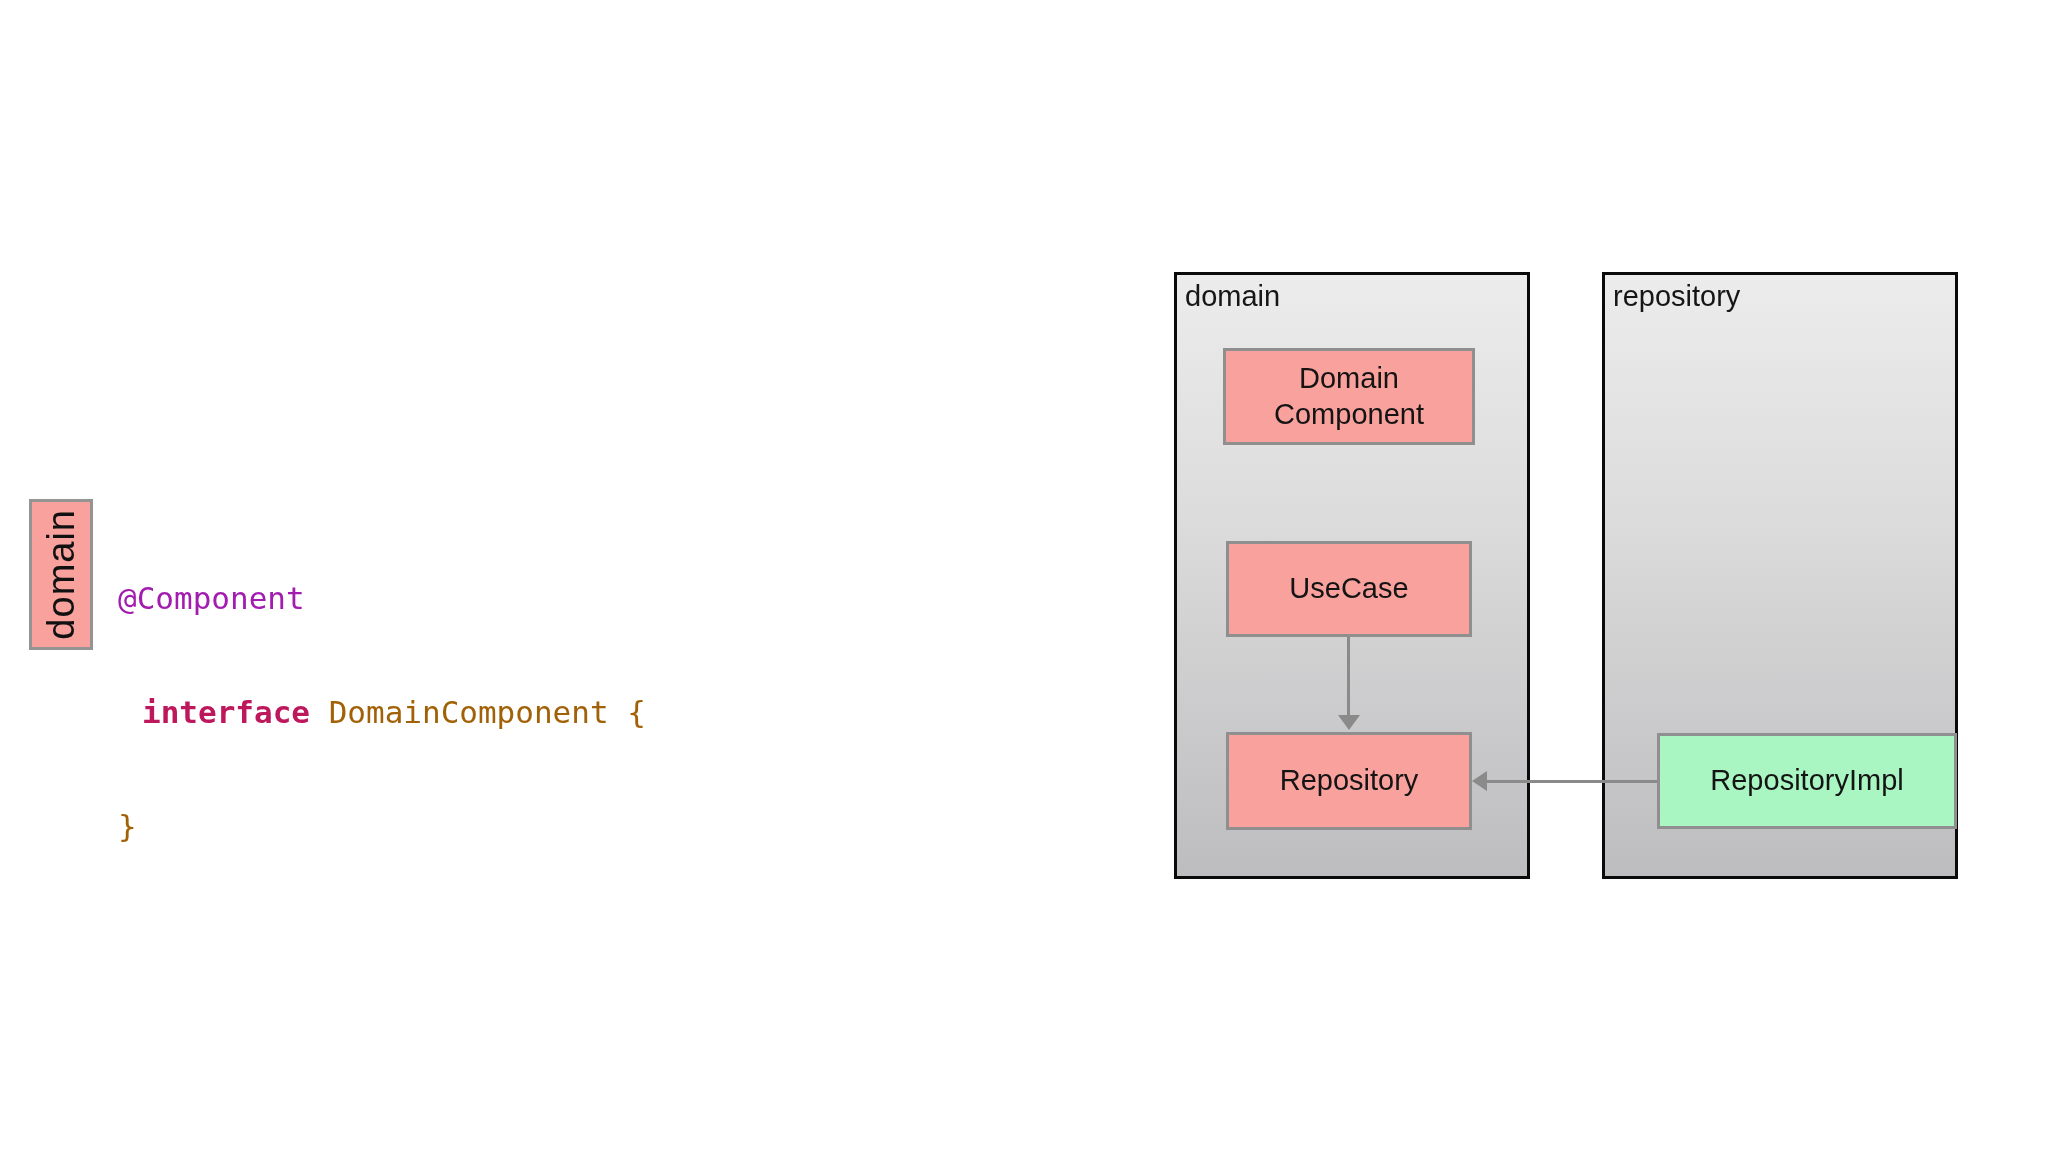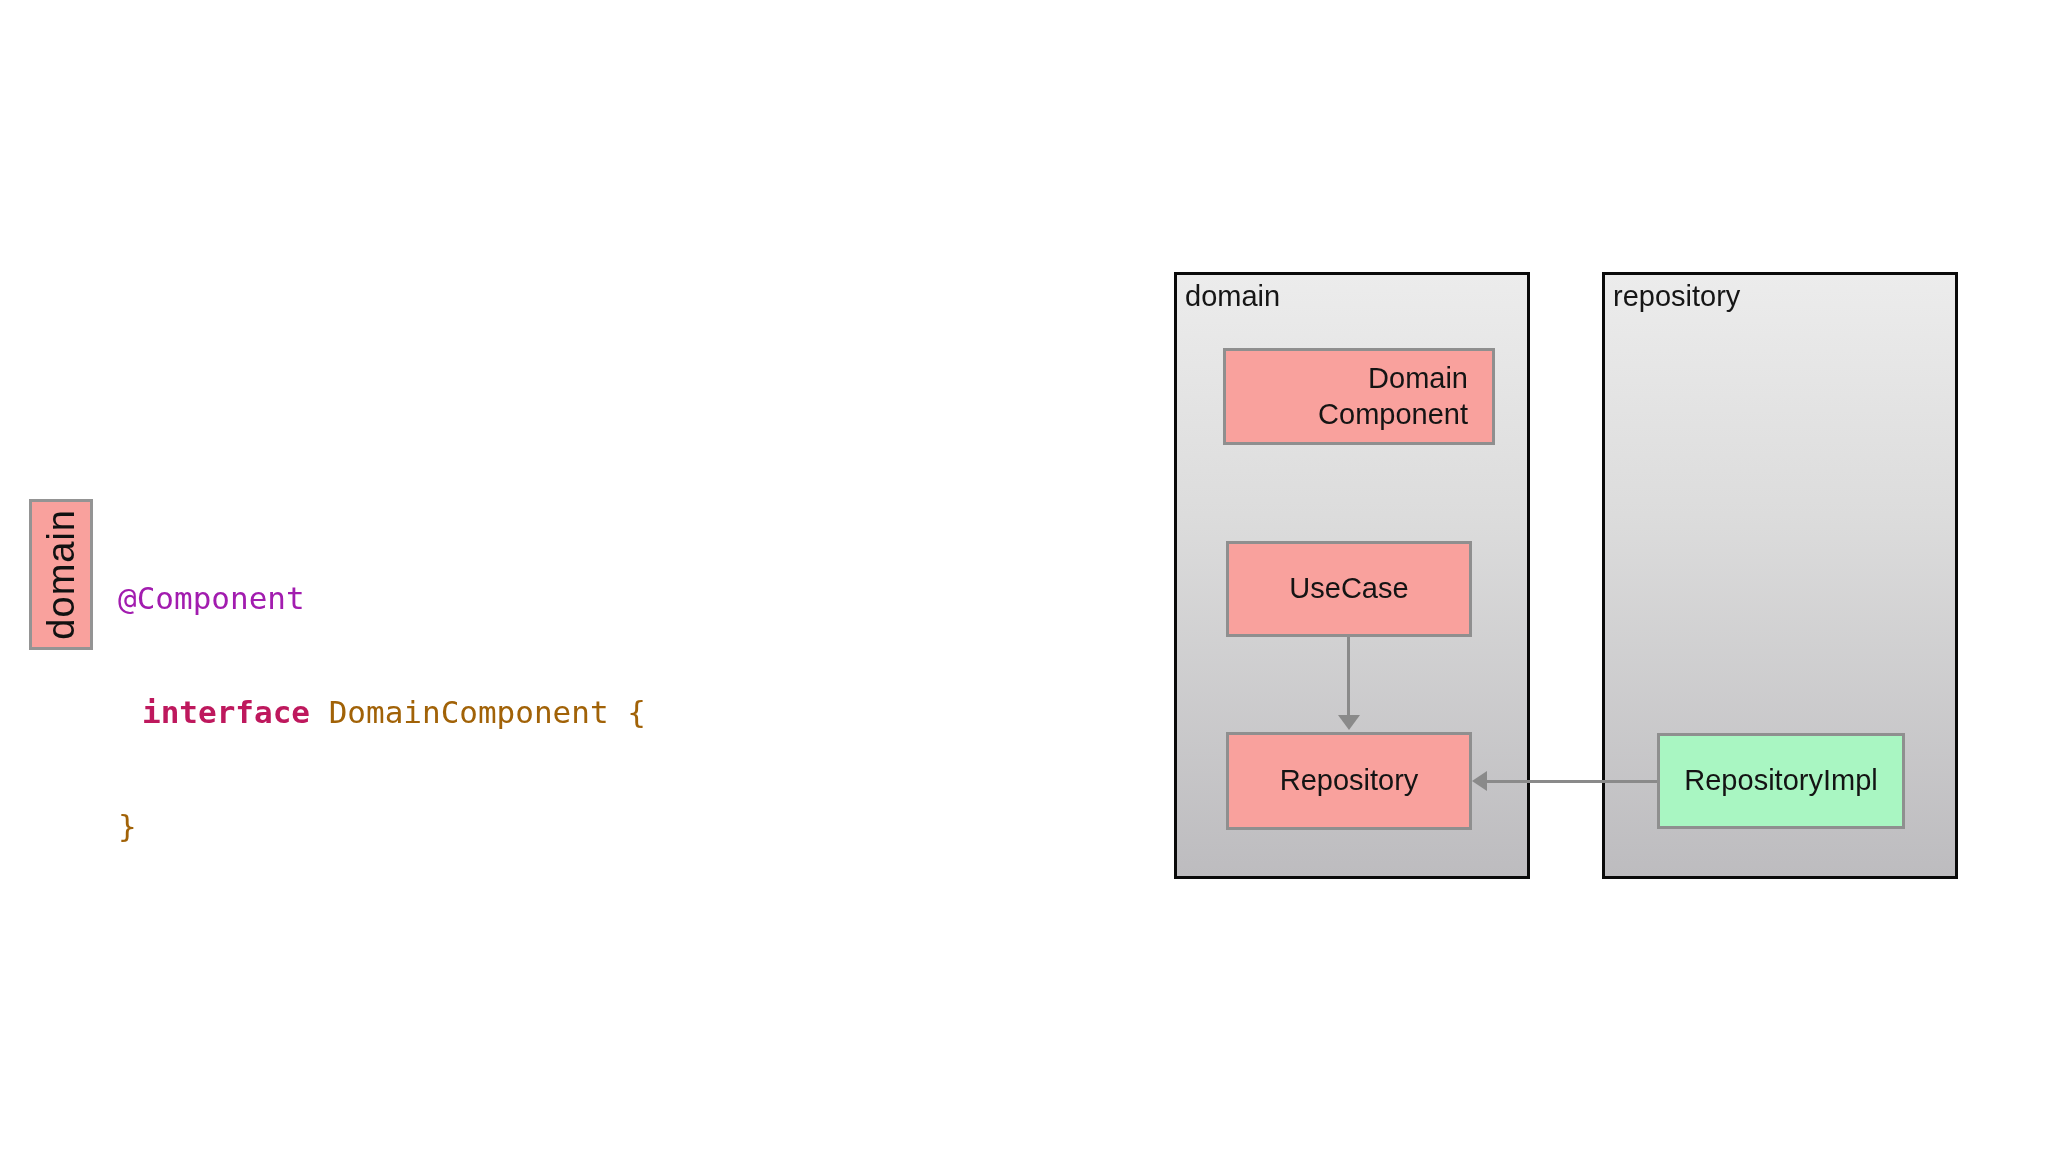--- a/index.html
+++ b/index.html
@@ -54,24 +54,24 @@
   }
   .node {
     position: absolute;
     border: 3px solid #8f8f8f;
     display: flex; align-items: center; justify-content: center;
     text-align: center;
     font-size: 29px; line-height: 1.22; color: #141414;
   }
   .node-salmon { background: #f9a19d; }
   .node-green  { background: #a9f6c2; }
-  .node-domain-component { left: 46px; top: 73px;  width: 272px; height: 97px; padding: 0 24px; text-align: right; }
+  .node-domain-component { left: 46px; top: 73px;  width: 252px; height: 97px; padding: 0 24px; }
   .node-usecase          { left: 49px; top: 266px; width: 246px; height: 96px; }
   .node-repository       { left: 49px; top: 457px; width: 246px; height: 98px; }
-  .node-repository-impl  { left: 52px; top: 458px; width: 248px; height: 96px; }
+  .node-repository-impl  { left: 52px; top: 458px; width: 300px; height: 96px; }
 
   
   .edge-line-v {
     position: absolute; left: 1347px; top: 637px; width: 3px; height: 80px;
     background: #8a8a8a;
   }
   .edge-head-down {
     position: absolute; left: 1338px; top: 715px; width: 0; height: 0;
     border-left: 11px solid transparent;
     border-right: 11px solid transparent;

